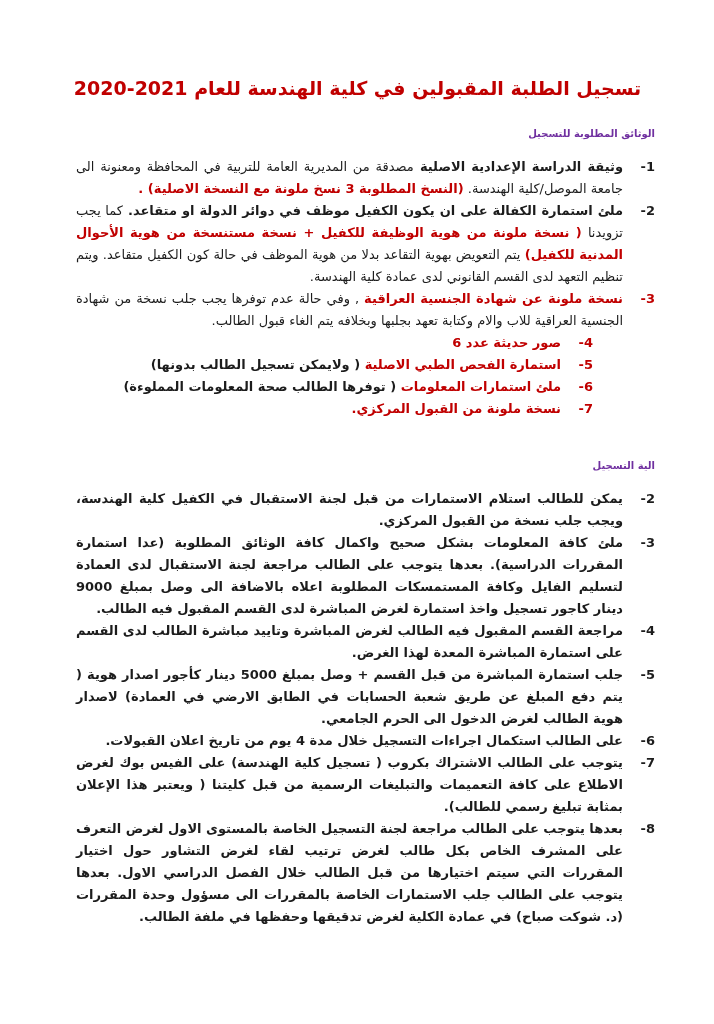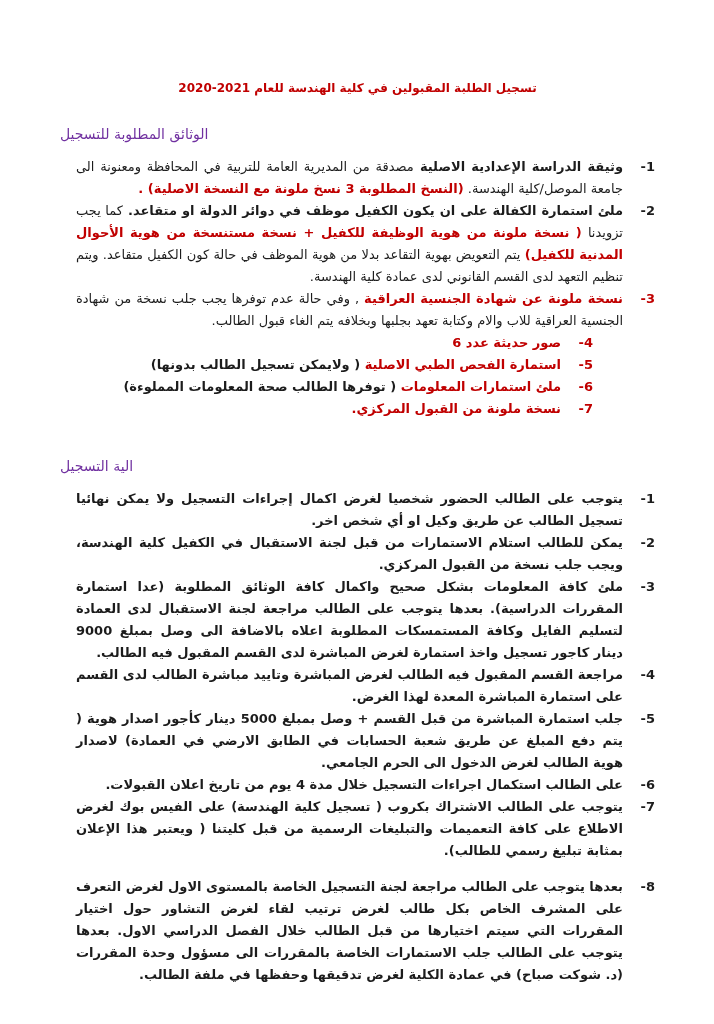--- a/index.html
+++ b/index.html
@@ -6,25 +6,25 @@
   body{
     width:714px;height:1024px;background:#ffffff;overflow:hidden;
     font-family:"DejaVu Sans","Liberation Sans",sans-serif;
     color:var(--text-black,#1c1c1c);
   }
   .page{
     width:714px;height:1024px;box-sizing:border-box;
     padding:76px 59px 0 60px;direction:rtl;
   }
   .title{
-    text-align:center;font-size:12px;font-weight:bold;
+    text-align:center;font-size:19px;font-weight:bold;
     color:var(--accent-red,#C00000);line-height:24px;
   }
   .heading{
-    margin-top:24px;text-align:left;font-size:14px;font-weight:normal;
+    margin-top:24px;text-align:right;font-size:10px;font-weight:bold;
     color:var(--heading-purple,#7030A0);line-height:20px;
   }
   .heading.h2{margin-top:36px;}
   .list{margin-top:12px;font-size:13px;line-height:22px;}
   .item{
     padding-right:32px;text-indent:-32px;text-align:justify;
     color:var(--text-black,#1c1c1c);
     margin-left:16px;
   }
   .num{
@@ -49,21 +49,20 @@
       <div class="item"><span class="num bold-black">2-</span><span class="bold-black">ملئ استمارة الكفالة على ان يكون الكفيل موظف في دوائر الدولة او متقاعد. </span><span class="regular-black">كما يجب تزويدنا </span><span class="bold-red">( نسخة ملونة من هوية الوظيفة للكفيل + نسخة مستنسخة من هوية الأحوال المدنية للكفيل)</span><span class="regular-black"> يتم التعويض بهوية التقاعد بدلا من هوية الموظف في حالة كون الكفيل متقاعد. ويتم تنظيم التعهد لدى القسم القانوني لدى عمادة كلية الهندسة.</span></div>
       <div class="item"><span class="num bold-red">3-</span><span class="bold-red">نسخة ملونة عن شهادة الجنسية العراقية</span><span class="regular-black"> , وفي حالة عدم توفرها يجب جلب نسخة من شهادة الجنسية العراقية للاب والام وكتابة تعهد بجلبها وبخلافه يتم الغاء قبول الطالب.</span></div>
       <div class="item"><span class="num bold-red">4-</span><span class="bold-red">صور حديثة عدد 6</span></div>
       <div class="item"><span class="num bold-red">5-</span><span class="bold-red">استمارة الفحص الطبي الاصلية </span><span class="bold-black">( ولايمكن تسجيل الطالب بدونها)</span></div>
       <div class="item"><span class="num bold-red">6-</span><span class="bold-red">ملئ استمارات المعلومات </span><span class="bold-black">( توفرها الطالب صحة المعلومات المملوءة)</span></div>
       <div class="item"><span class="num bold-red">7-</span><span class="bold-red">نسخة ملونة من القبول المركزي.</span></div>
     </div>
 
   <div class="heading h2">الية التسجيل</div>
   <div class="list sec2">
-      <div class="item"><span class="num bold-black">1-</span><span class="bold-black">يتوجب على الطالب الحضور شخصيا لغرض اكمال إجراءات التسجيل ولا يمكن نهائيا تسجيل الطالب عن طريق وكيل او أي شخص اخر.</span></div>
       <div class="item"><span class="num bold-black">2-</span><span class="bold-black">يمكن للطالب استلام الاستمارات من قبل لجنة الاستقبال في الكفيل كلية الهندسة، ويجب جلب نسخة من القبول المركزي.</span></div>
       <div class="item"><span class="num bold-black">3-</span><span class="bold-black">ملئ كافة المعلومات بشكل صحيح واكمال كافة الوثائق المطلوبة (عدا استمارة المقررات الدراسية). بعدها يتوجب على الطالب مراجعة لجنة الاستقبال لدى العمادة لتسليم الفايل وكافة المستمسكات المطلوبة اعلاه بالاضافة الى وصل بمبلغ 9000 دينار كاجور تسجيل واخذ استمارة لغرض المباشرة لدى القسم المقبول فيه الطالب.</span></div>
       <div class="item"><span class="num bold-black">4-</span><span class="bold-black">مراجعة القسم المقبول فيه الطالب لغرض المباشرة وتاييد مباشرة الطالب لدى القسم على استمارة المباشرة المعدة لهذا الغرض.</span></div>
       <div class="item"><span class="num bold-black">5-</span><span class="bold-black">جلب استمارة المباشرة من قبل القسم + وصل بمبلغ 5000 دينار كأجور اصدار هوية ( يتم دفع المبلغ عن طريق شعبة الحسابات في الطابق الارضي في العمادة) لاصدار هوية الطالب لغرض الدخول الى الحرم الجامعي.</span></div>
       <div class="item"><span class="num bold-black">6-</span><span class="bold-black">على الطالب استكمال اجراءات التسجيل خلال مدة 4 يوم من تاريخ اعلان القبولات.</span></div>
       <div class="item"><span class="num bold-black">7-</span><span class="bold-black">يتوجب على الطالب الاشتراك بكروب ( تسجيل كلية الهندسة) على الفيس بوك لغرض الاطلاع على كافة التعميمات والتبليغات الرسمية من قبل كليتنا ( ويعتبر هذا الإعلان بمثابة تبليغ رسمي للطالب).</span></div>
       <div class="item"><span class="num bold-black">8-</span><span class="bold-black">بعدها يتوجب على الطالب مراجعة لجنة التسجيل الخاصة بالمستوى الاول لغرض التعرف على المشرف الخاص بكل طالب لغرض ترتيب لقاء لغرض التشاور حول اختيار المقررات التي سيتم اختيارها من قبل الطالب خلال الفصل الدراسي الاول. بعدها يتوجب على الطالب جلب الاستمارات الخاصة بالمقررات الى مسؤول وحدة المقررات (د. شوكت صباح) في عمادة الكلية لغرض تدقيقها وحفظها في ملفة الطالب.</span></div>
     </div>
 </div>
 

